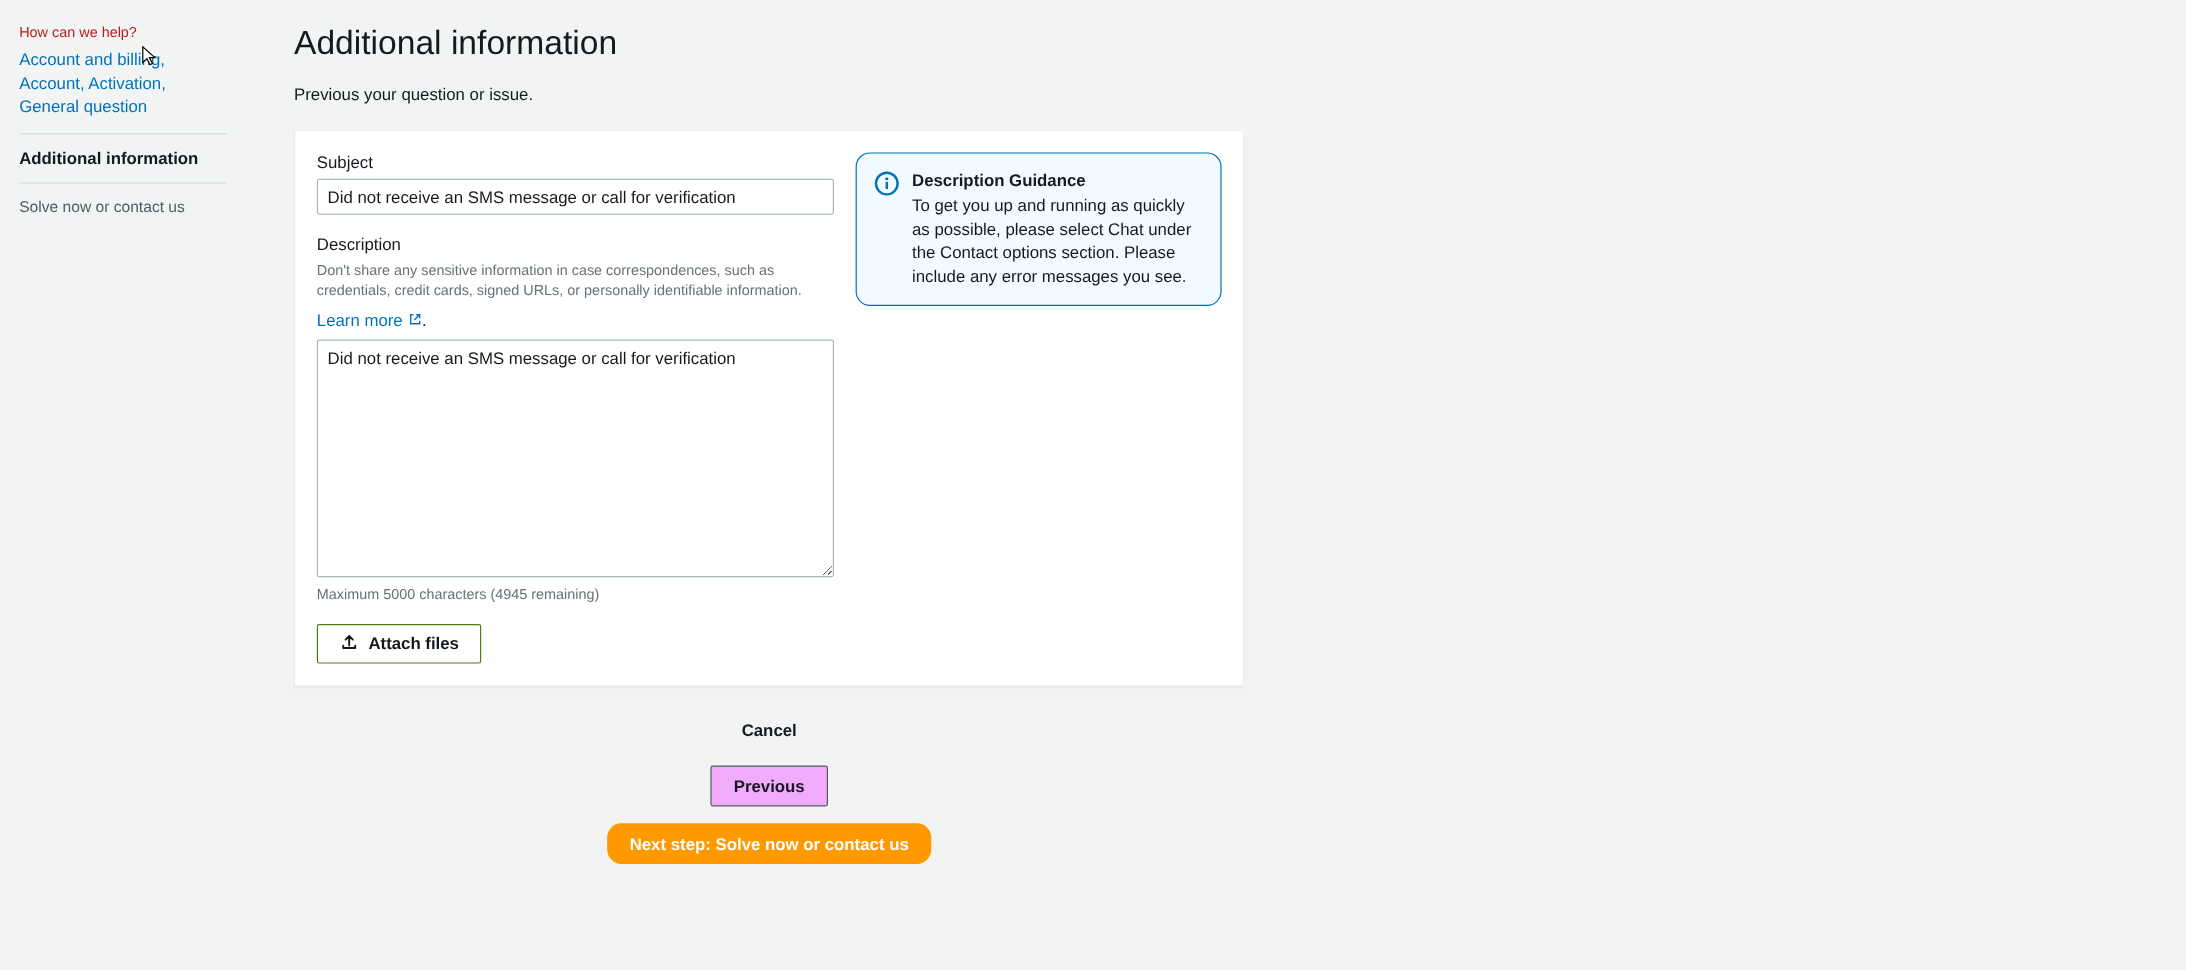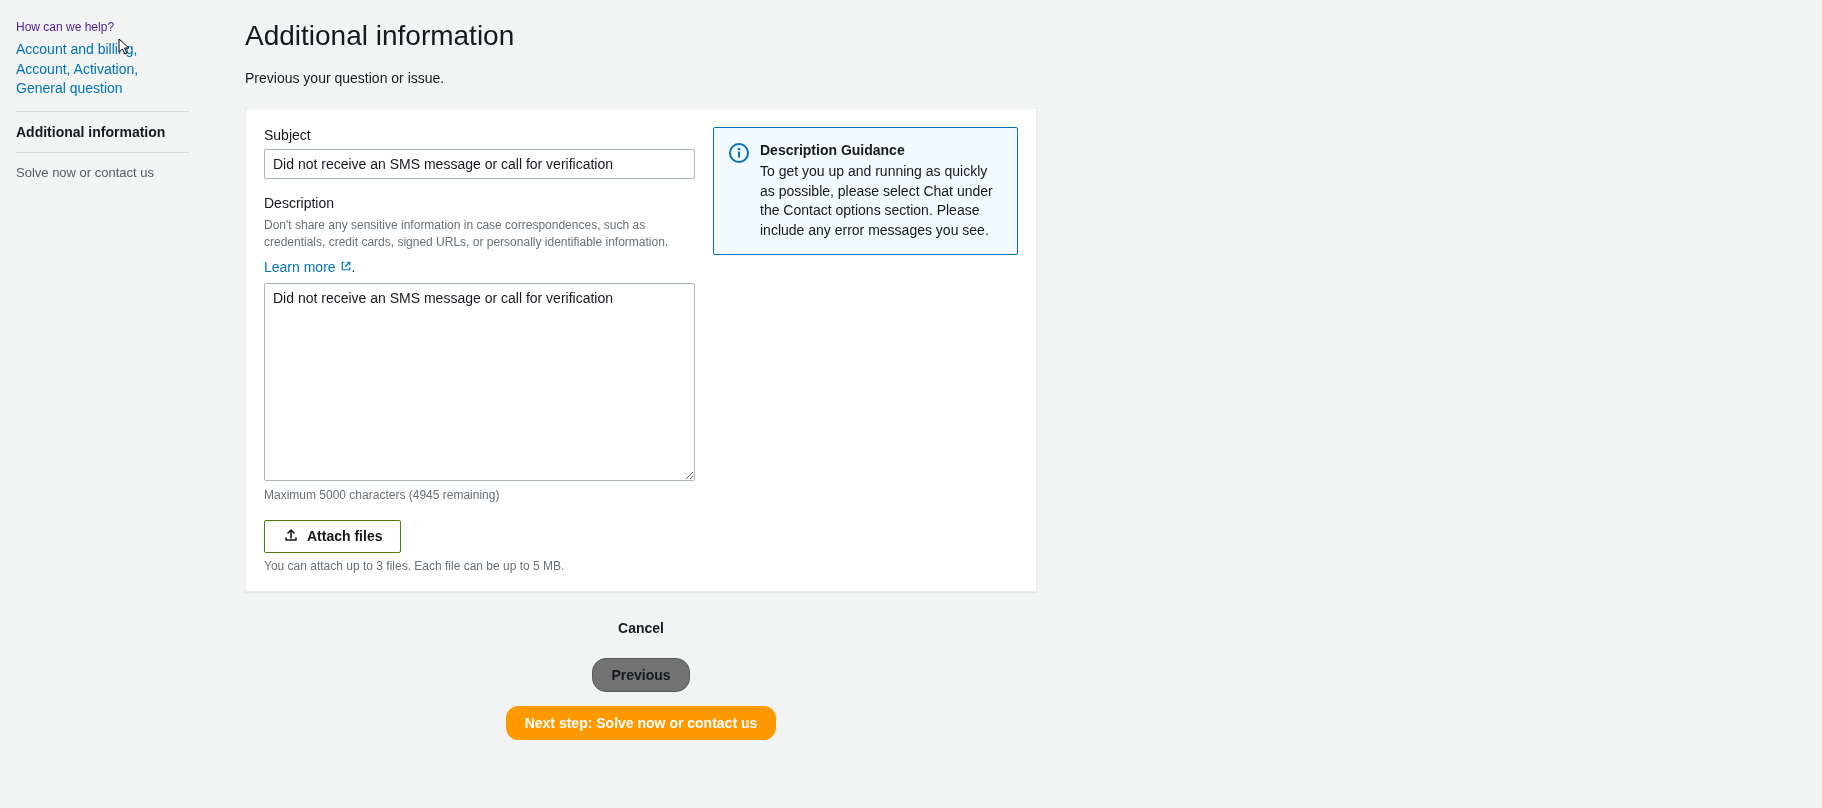--- a/index.html
+++ b/index.html
@@ -12,21 +12,21 @@
     height: 808px;
     overflow: hidden;
   }
   .layout { display: flex; height: 100%; }
   .sidebar {
     width: 205px;
     padding: 20px 16px 16px 16px;
   }
   .sidebar-title {
     font-size: 12px;
-    color: #4c1d95;
+    color: #b91c1c;
     margin-bottom: 6px;
   }
   .sidebar-link {
     color: #0073bb;
     font-size: 14px;
     line-height: 1.4;
     cursor: pointer;
   }
   .sidebar-divider {
     border: none;
@@ -141,21 +141,21 @@
     padding: 6px 18px;
     font-size: 14px;
     font-weight: 700;
     color: #16191f;
     border-radius: 2px;
     cursor: pointer;
   }
   .guidance-box {
     border: 1px solid #0073bb;
     background: #f1faff;
-    border-radius: 2px;
+    border-radius: 12px;
     padding: 14px;
     display: flex;
     gap: 10px;
   }
   .guidance-icon { flex-shrink: 0; }
   .guidance-title {
     font-weight: 700;
     font-size: 14px;
     margin-bottom: 4px;
   }
@@ -176,27 +176,27 @@
   .btn-cancel {
     background: none;
     border: none;
     color: #16191f;
     font-size: 14px;
     font-weight: 700;
     cursor: pointer;
     padding: 8px 10px;
   }
   .btn-previous {
-    background: #737373;
+    background: #f0abfc;
     border: 1px solid #545b64;
     color: #16191f;
     font-size: 14px;
     font-weight: 700;
     padding: 8px 18px;
-    border-radius: 14px;
+    border-radius: 2px;
     cursor: pointer;
   }
   .btn-next {
     background: #ff9900;
     border: 1px solid #ff9900;
     color: #fff;
     font-size: 14px;
     font-weight: 700;
     padding: 8px 18px;
     border-radius: 12px;
@@ -251,21 +251,20 @@
 
         <button class="attach-btn">
           <span>
             <svg width="16" height="16" viewBox="0 0 16 16" fill="none">
               <path d="M8 11V3m0 0L5 6m3-3l3 3" stroke="#16191f" stroke-width="1.6" stroke-linecap="round" stroke-linejoin="round"></path>
               <path d="M3 11v2h10v-2" stroke="#16191f" stroke-width="1.6" stroke-linecap="round" stroke-linejoin="round"></path>
             </svg>
           </span>
           <span>Attach files</span>
         </button>
-        <div class="help-text" style="margin-top:6px;">You can attach up to 3 files. Each file can be up to 5 MB.</div>
       </div>
 
       <div class="card-right">
         <div class="guidance-box">
           <span class="guidance-icon">
             <svg width="22" height="22" viewBox="0 0 22 22" fill="none">
               <circle cx="11" cy="11" r="9" stroke="#0073bb" stroke-width="2"></circle>
               <circle cx="11" cy="7" r="1.3" fill="#0073bb"></circle>
               <rect x="10" y="9.5" width="2" height="6" fill="#0073bb"></rect>
             </svg>

